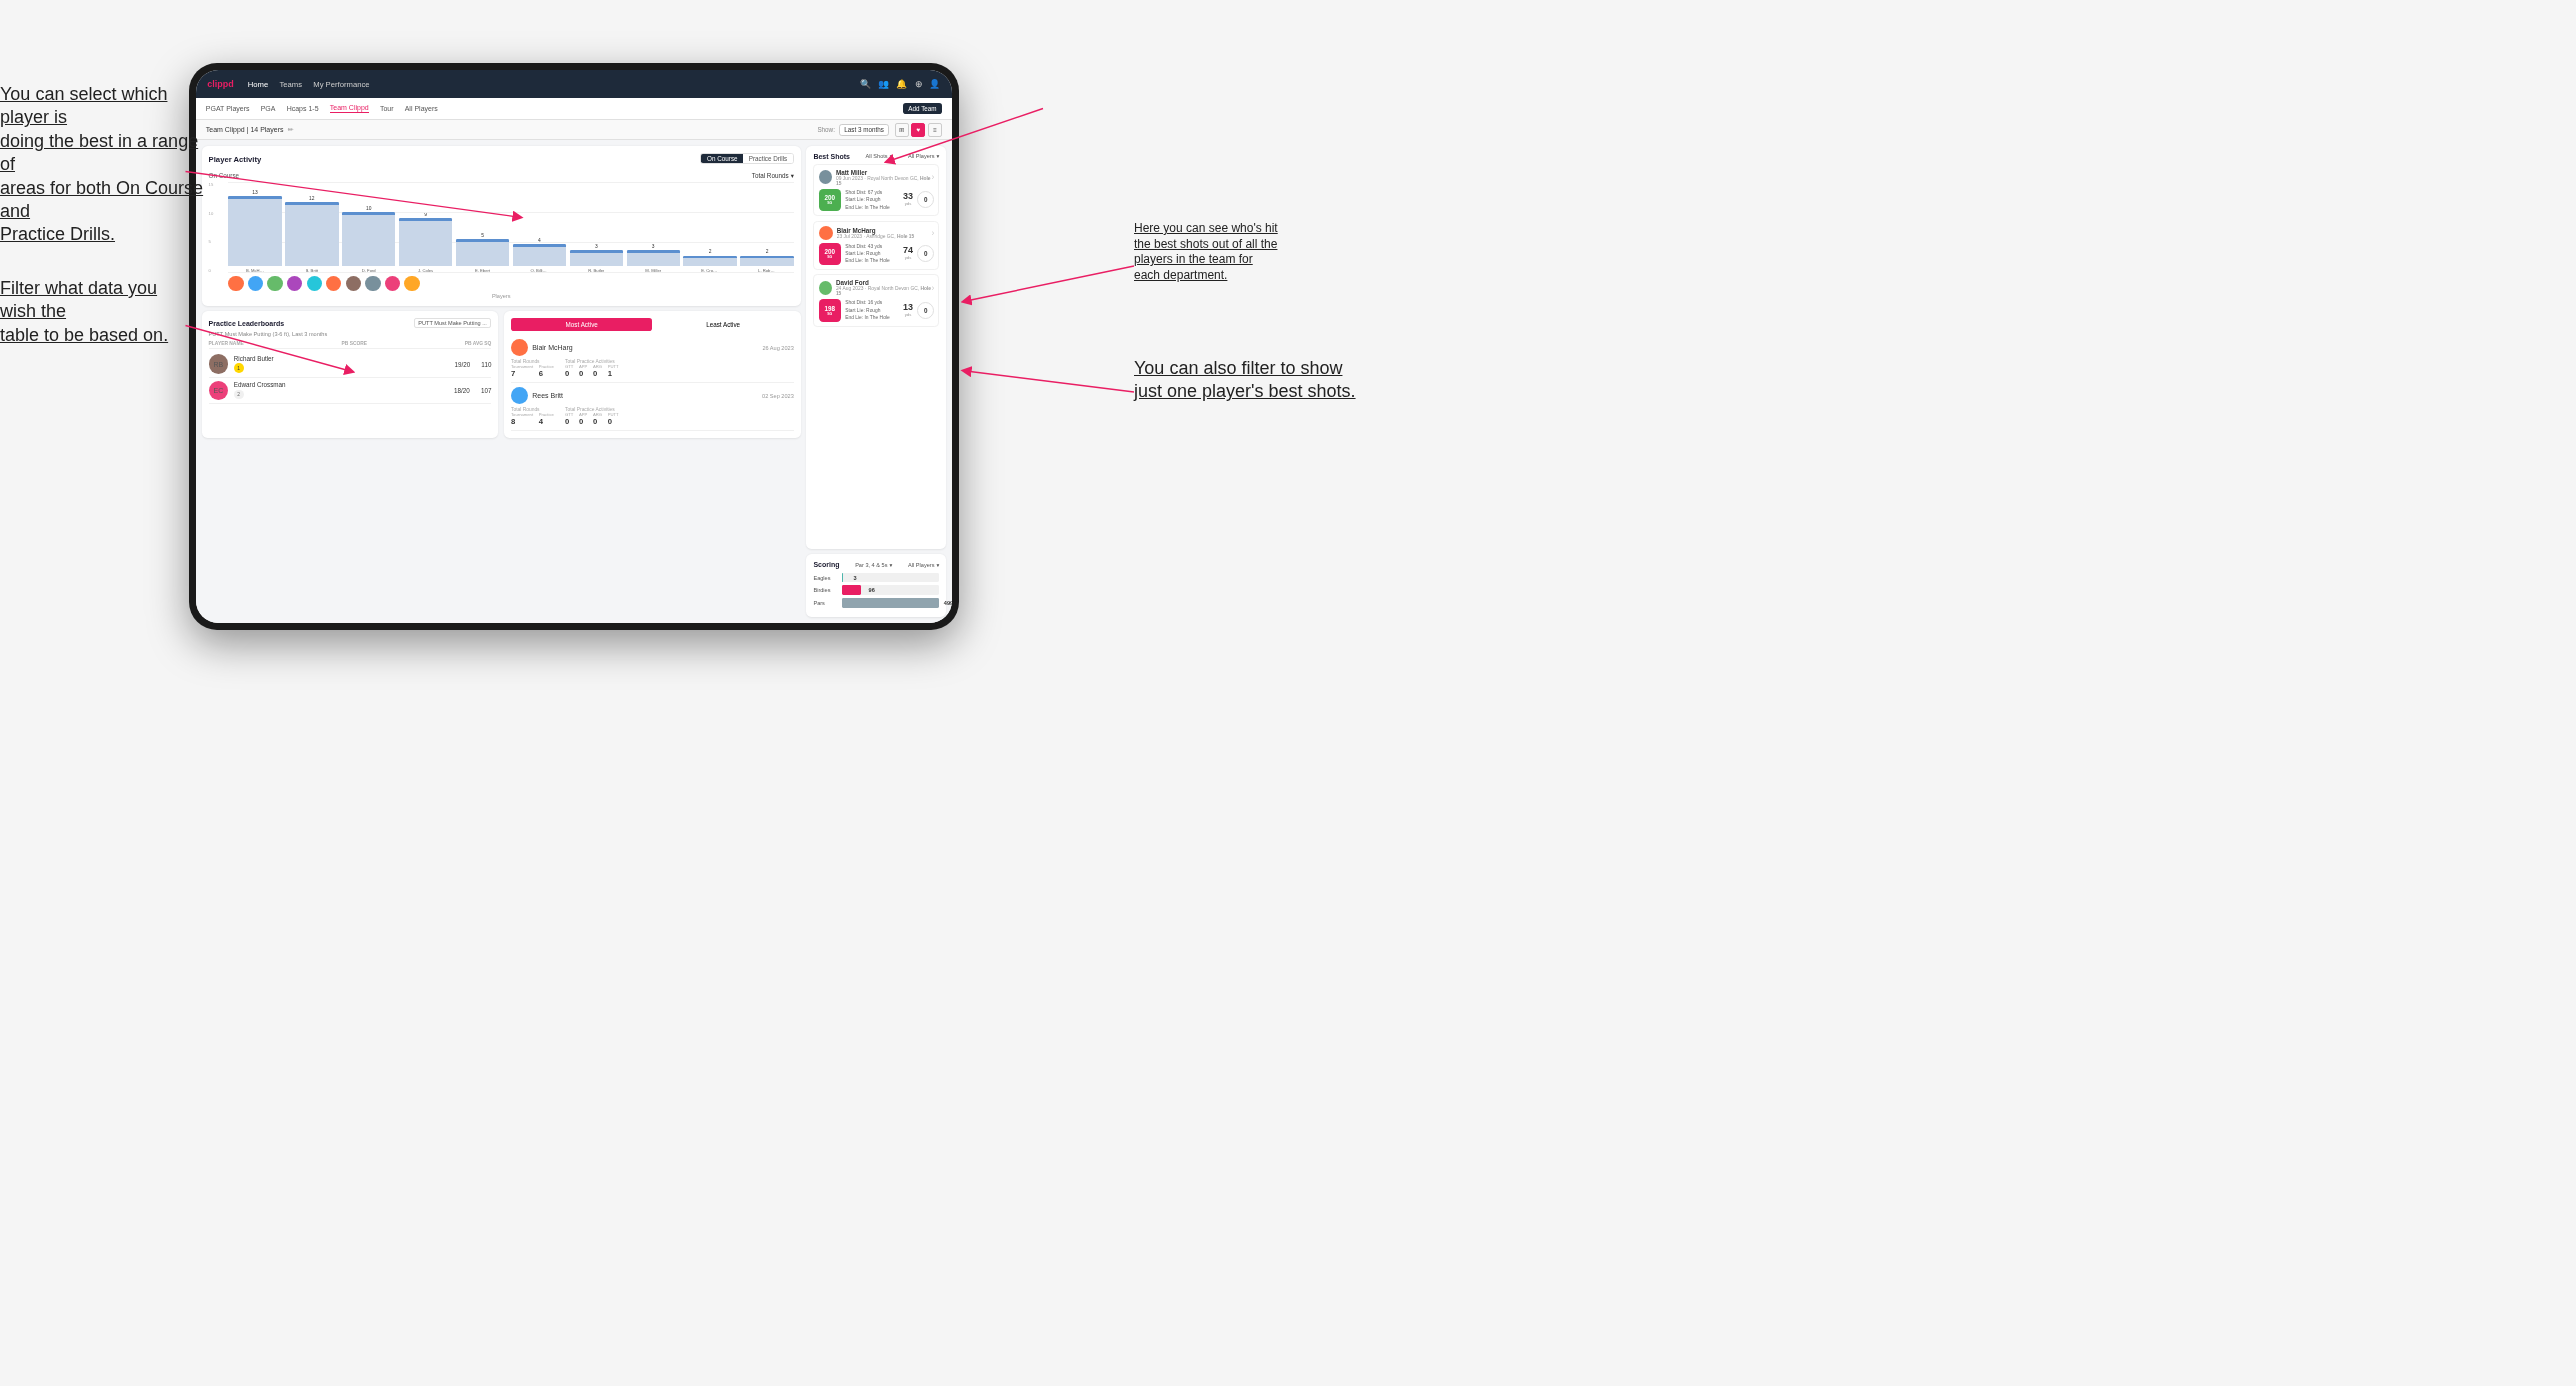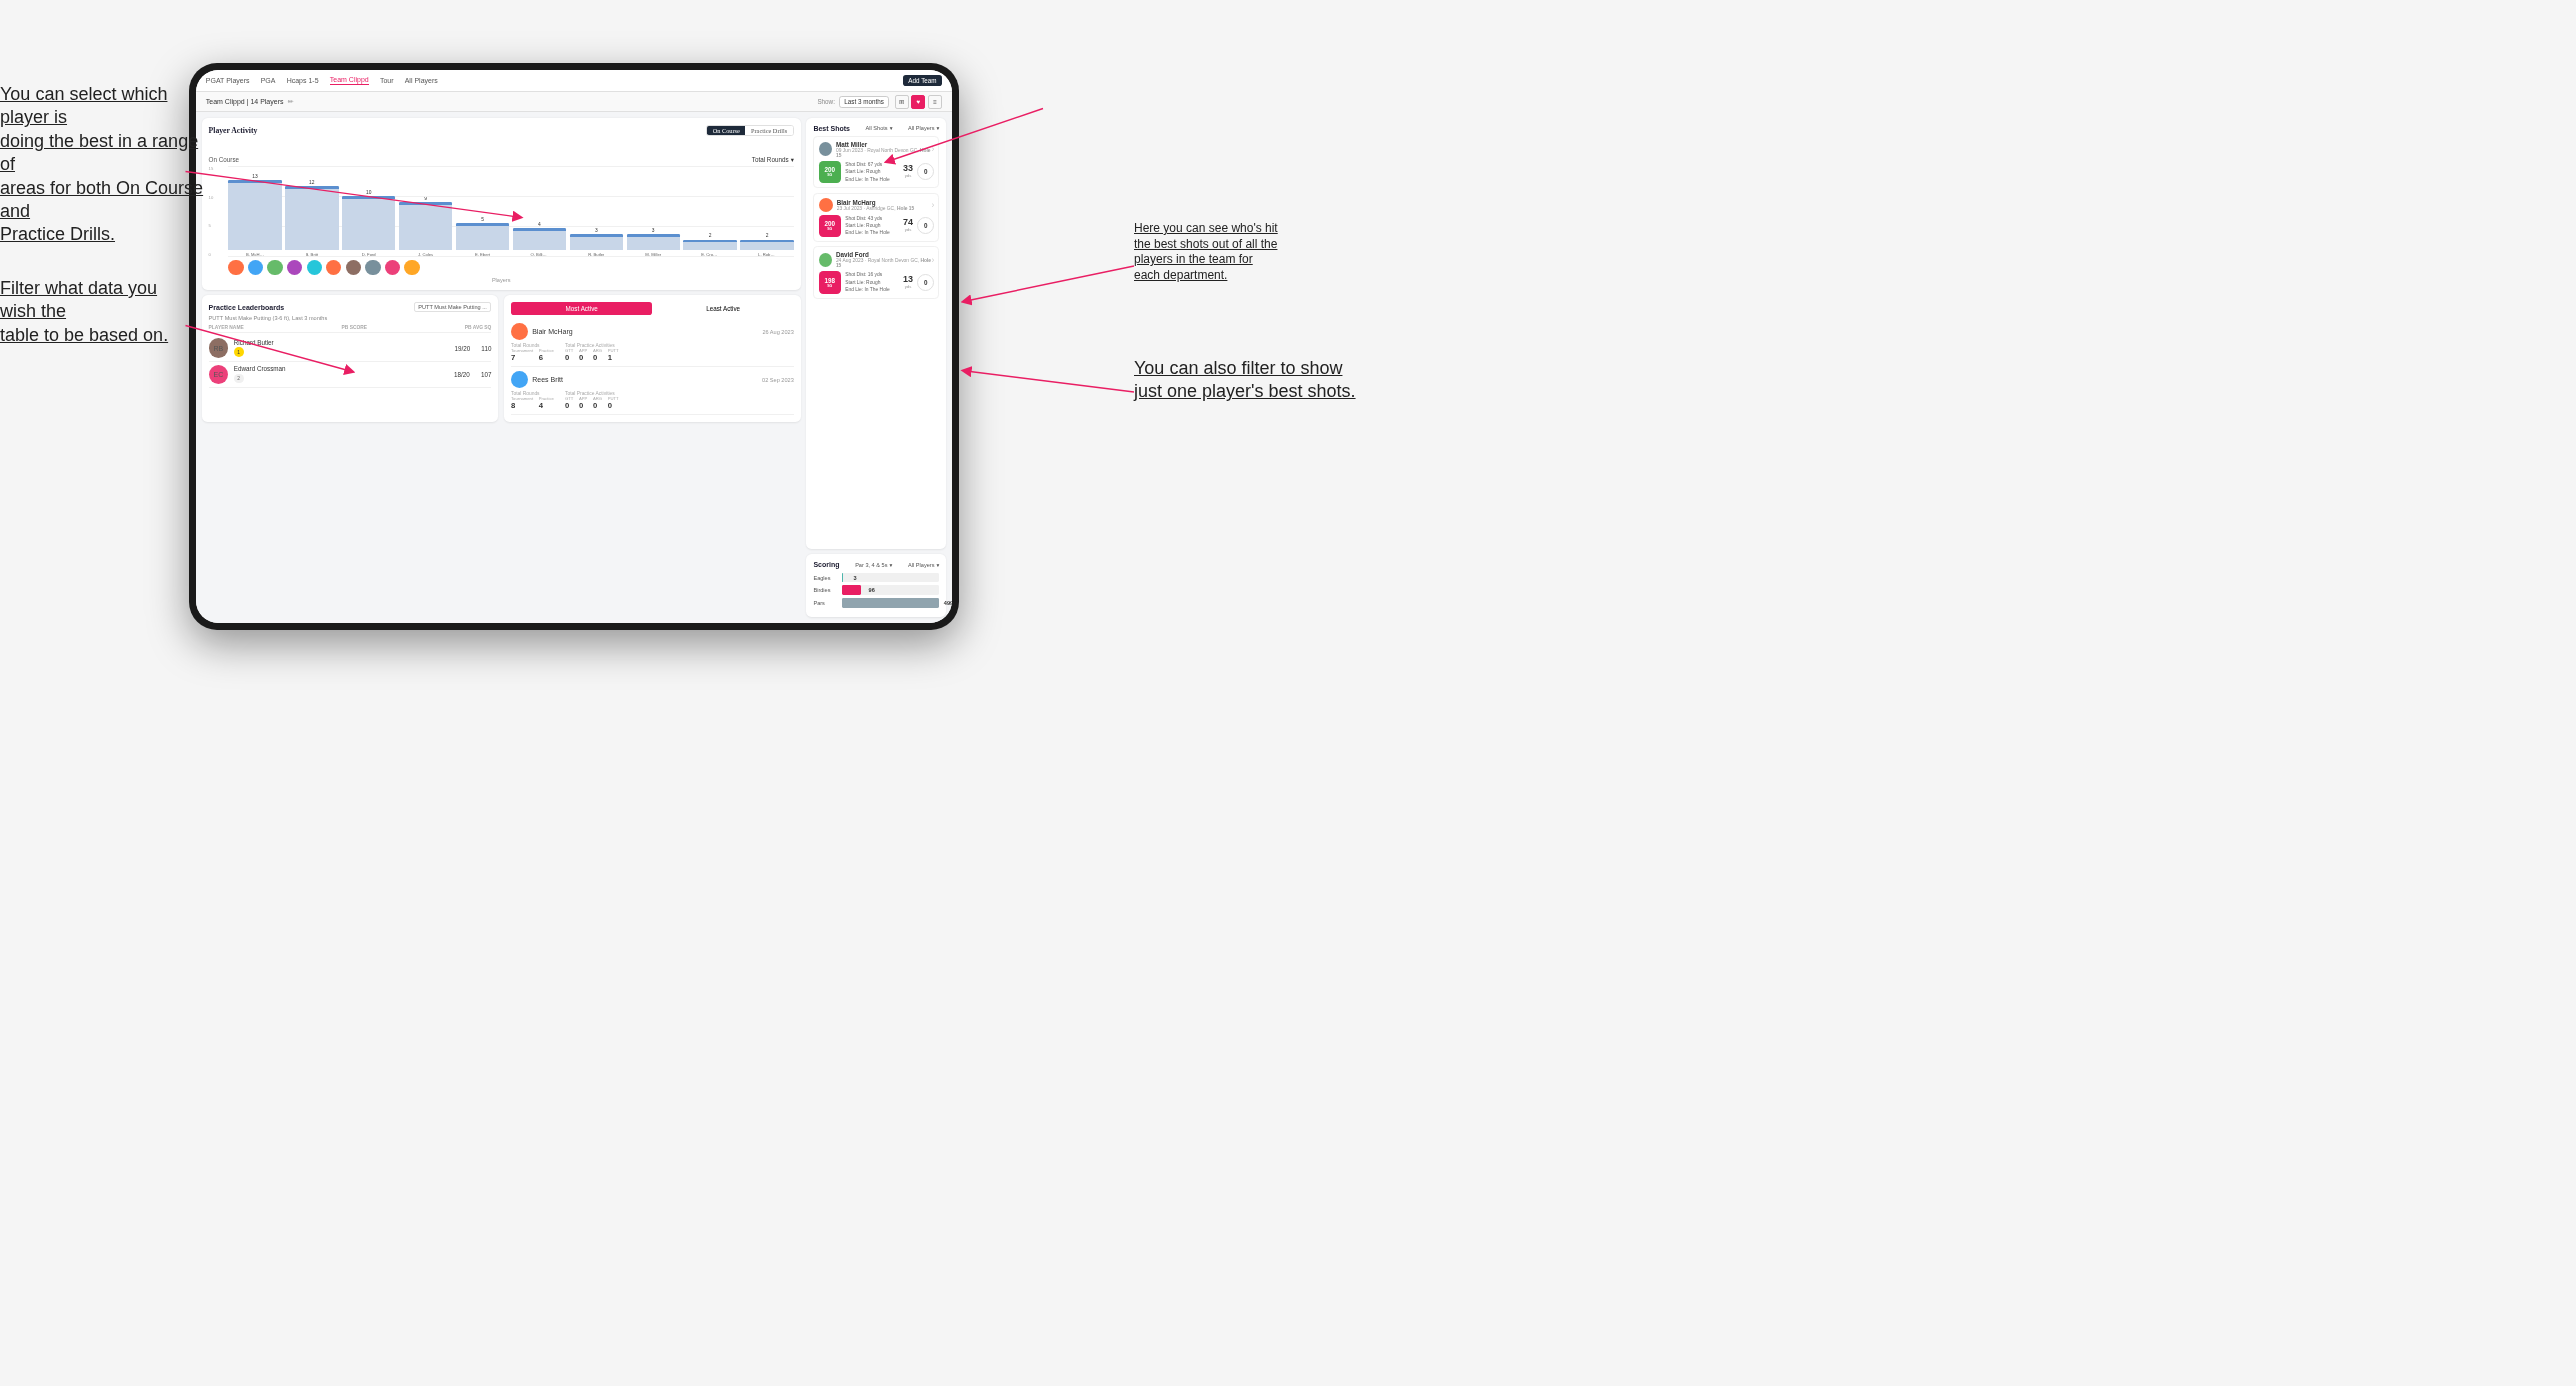--- a/index.html
+++ b/index.html
@@ -183,24 +183,23 @@
     
     .card {
       background: #fff;
       border-radius: 5.6px;
       padding: 7px;
       box-shadow: 0 0.7px 2.1px rgba(0,0,0,0.08);
     }
 
     .card-header {
       display: flex;
-      align-items: center;
+      align-items: flex-end;
       justify-content: space-between;
-      margin-bottom: 20px;
-      font-family: Liberation Serif, serif;
+      margin-bottom: 8px;
     }
     .card-title {
       font-size: 7.7px;
       font-weight: 600;
       color: #1a1a2e;
     }
     .toggle-group {
       display: flex;
       border-radius: 2.8px;
       overflow: hidden;
@@ -705,20 +704,35 @@
     }
   </style>
 </head>
 <body>
 
 <div style="position:relative; width:2576px; height:1386px; background:#f5f5f5;">
 
   <div class="tablet-frame">
     <div class="tablet-screen">
 
+      <div class="top-nav">
+        <div class="nav-logo">clippd</div>
+        <div class="nav-links">
+          <span class="nav-link active">Home</span>
+          <span class="nav-link">Teams</span>
+          <span class="nav-link">My Performance</span>
+        </div>
+        <div class="nav-icons">
+          <span class="nav-icon">🔍</span>
+          <span class="nav-icon">👥</span>
+          <span class="nav-icon">🔔</span>
+          <span class="nav-icon">⊕</span>
+          <span class="nav-icon">👤</span>
+        </div>
+      </div>
 
       <div class="sub-nav">
         <span class="sub-tab">PGAT Players</span>
         <span class="sub-tab">PGA</span>
         <span class="sub-tab">Hcaps 1-5</span>
         <span class="sub-tab active">Team Clippd</span>
         <span class="sub-tab">Tour</span>
         <span class="sub-tab">All Players</span>
         <div class="add-team-btn">Add Team</div>
       </div>

